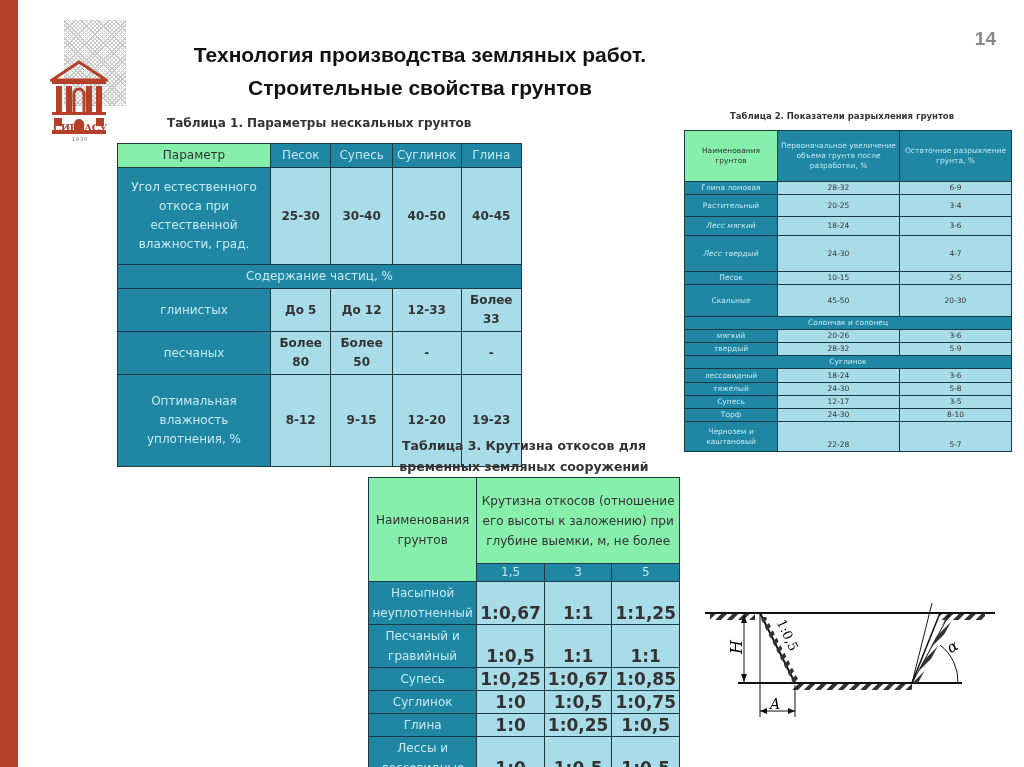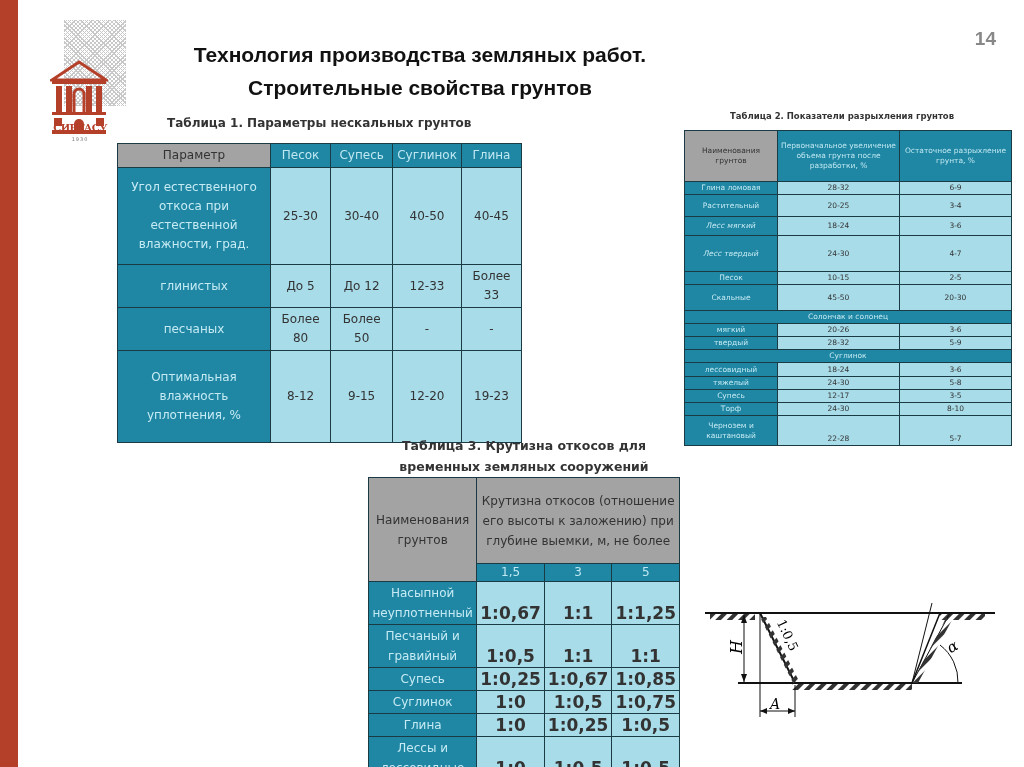--- a/index.html
+++ b/index.html
@@ -17,31 +17,31 @@
   .logo-name { position: absolute; left: 0; top: 104px; width: 64px; text-align: center; font-family: "DejaVu Serif", serif; font-weight: bold; font-size: 10px; color: #b5402a; letter-spacing: -0.5px; }
   .logo-year { position: absolute; left: 0; top: 118px; width: 64px; text-align: center; font-size: 5px; color: #777; letter-spacing: 1px; }
 
   .title { position: absolute; left: 150px; top: 38px; width: 540px; text-align: center; font-family: "Liberation Sans", sans-serif; font-weight: bold; font-size: 21px; line-height: 33px; color: #111; }
   .page-number { position: absolute; right: 28px; top: 28px; font-family: "Liberation Sans", sans-serif; font-weight: bold; font-size: 19px; color: #888; }
 
   .caption { position: absolute; font-family: "DejaVu Sans", sans-serif; font-weight: bold; color: #333; white-space: nowrap; }
 
   table.t { position: absolute; border-collapse: collapse; font-family: "DejaVu Sans", sans-serif; }
   table.t td, table.t th { border: 1px solid #1a3a44; text-align: center; vertical-align: middle; font-weight: normal; }
-  .hd-white { background: #a3a3a3; color: #333; }
+  .hd-white { background: #86efac; color: #333; }
   .hd-teal { background: #1f86a3; color: #bfe8f2; }
   .row-teal { background: #1f86a3; color: #c6ebf4; }
   .cell-light { background: #a8dce9; color: #333; }
   .section-teal { background: #1f86a3; color: #c6ebf4; }
 
   
   #t1 { left: 117px; top: 143px; width: 405px; font-size: 12px; }
   #t1 td, #t1 th { padding: 2px 4px; line-height: 19px; }
   #t1 .c-first { width: 153px; }
-  #t1 .bold { font-weight: normal; }
+  #t1 .bold { font-weight: bold; }
 
   
   #t2 { left: 684px; top: 130px; width: 328px; font-size: 7.5px; }
   #t2 td, #t2 th { padding: 1px 3px; line-height: 10px; }
   #t2 .c-first { width: 93px; }
   #t2 .c-mid { width: 122px; }
   #t2 .it { font-style: italic; }
 
   
   #t3 { left: 368px; top: 477px; width: 312px; font-size: 12px; }
@@ -94,20 +94,23 @@
     <th class="hd-teal">Суглинок</th>
     <th class="hd-teal">Глина</th>
   </tr>
   <tr style="height:97px;">
     <td class="row-teal">Угол естественного откоса при естественной влажности, град.</td>
     <td class="cell-light bold">25-30</td>
     <td class="cell-light bold">30-40</td>
     <td class="cell-light bold">40-50</td>
     <td class="cell-light bold">40-45</td>
   </tr>
+  <tr>
+    <td class="section-teal" colspan="5">Содержание частиц, %</td>
+  </tr>
   <tr style="height:38px;">
     <td class="row-teal">глинистых</td>
     <td class="cell-light bold">До 5</td>
     <td class="cell-light bold">До 12</td>
     <td class="cell-light bold">12-33</td>
     <td class="cell-light bold">Более 33</td>
   </tr>
   <tr style="height:39px;">
     <td class="row-teal">песчаных</td>
     <td class="cell-light bold">Более 80</td>
@@ -151,21 +154,21 @@
   <tr style="height:36px;">
     <td class="row-teal it">Лесс твердый</td>
     <td class="cell-light">24-30</td>
     <td class="cell-light">4-7</td>
   </tr>
   <tr style="height:12px;">
     <td class="row-teal">Песок</td>
     <td class="cell-light">10-15</td>
     <td class="cell-light">2-5</td>
   </tr>
-  <tr style="height:26px;">
+  <tr style="height:32px;">
     <td class="row-teal">Скальные</td>
     <td class="cell-light">45-50</td>
     <td class="cell-light">20-30</td>
   </tr>
   <tr>
     <td class="section-teal" colspan="3">Солончак и солонец</td>
   </tr>
   <tr>
     <td class="row-teal">мягкий</td>
     <td class="cell-light">20-26</td>

